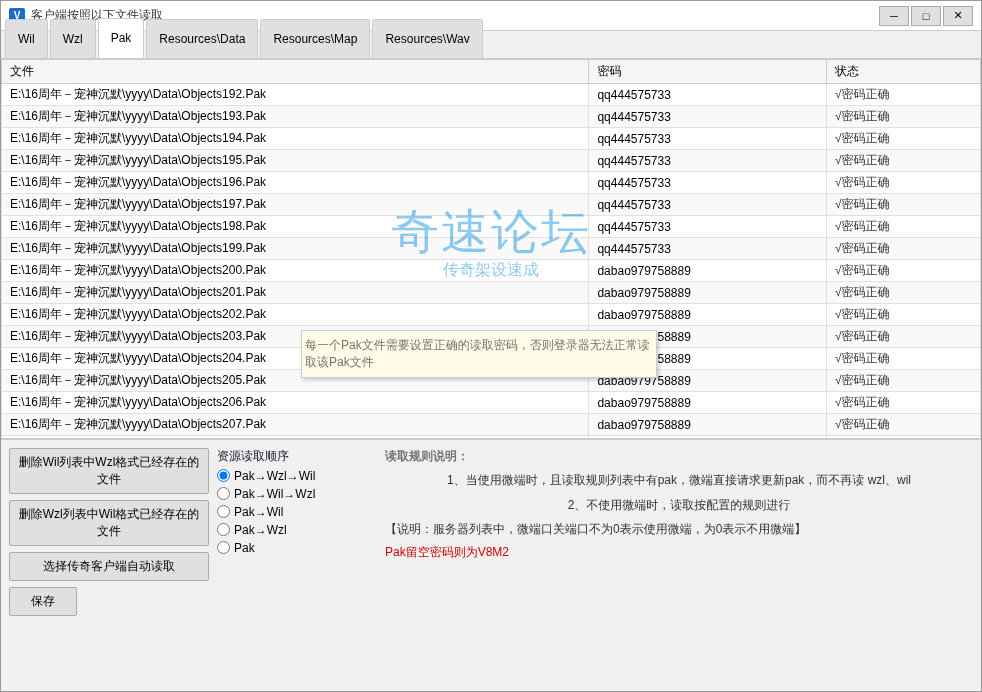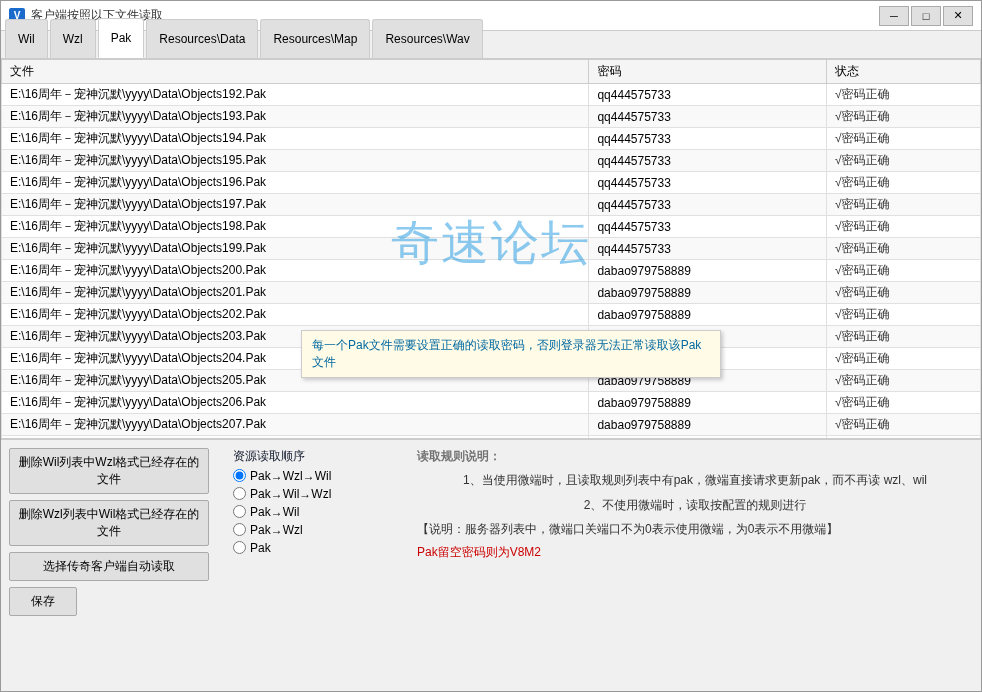--- a/index.html
+++ b/index.html
@@ -115,27 +115,27 @@
       border: 1px solid #e0e0e0;
       padding: 2px 8px;
       white-space: nowrap;
     }
     tbody tr:nth-child(even) { background: #f9f9f9; }
     .status-ok { color: #333; }
     .tooltip-box {
       position: absolute;
       background: #fffbe6;
       border: 1px solid #ccc;
-      padding: 6px 10px;
-      font-size: 12px;
-      color: #0369a1;
+      padding: 6px 3px;
+      font-size: 12px;
+      color: #737373;
       z-index: 10;
       bottom: 60px;
       left: 300px;
-      width: 420px;
+      width: 356px;
       box-shadow: 2px 2px 4px rgba(0,0,0,0.2);
     }
     .watermark {
       position: absolute;
       top: 50%;
       left: 50%;
       transform: translate(-50%, -60%);
       pointer-events: none;
       z-index: 5;
       text-align: center;
@@ -150,21 +150,21 @@
       font-size: 16px;
       color: rgba(0, 140, 220, 0.45);
       margin-top: -4px;
     }
     .bottom-panel {
       background: #f0f0f0;
       border-top: 1px solid #ccc;
       display: flex;
       flex-direction: row;
       padding: 8px;
-      gap: 24px;
+      gap: 8px;
       height: 180px;
     }
     .bottom-left {
       display: flex;
       flex-direction: column;
       gap: 6px;
       width: 200px;
     }
     .bottom-left button {
       padding: 5px 8px;
@@ -249,20 +249,21 @@
     <div class="tab active">Pak</div>
     <div class="tab">Resources\Data</div>
     <div class="tab">Resources\Map</div>
     <div class="tab">Resources\Wav</div>
   </div>
 
   <div class="table-container" style="height: 380px; max-height: 380px;">
 
     <div class="watermark">
       <div class="watermark-main">奇速论坛</div>
+      <div class="watermark-sub">传奇架设速成</div>
     </div>
 
     <div class="tooltip-box">
       <span>每一个Pak文件需要设置正确的读取密码，否则登录器无法正常读取该Pak文件</span>
     </div>
 
     <table>
       <thead>
         <tr>
           <th>文件</th>

